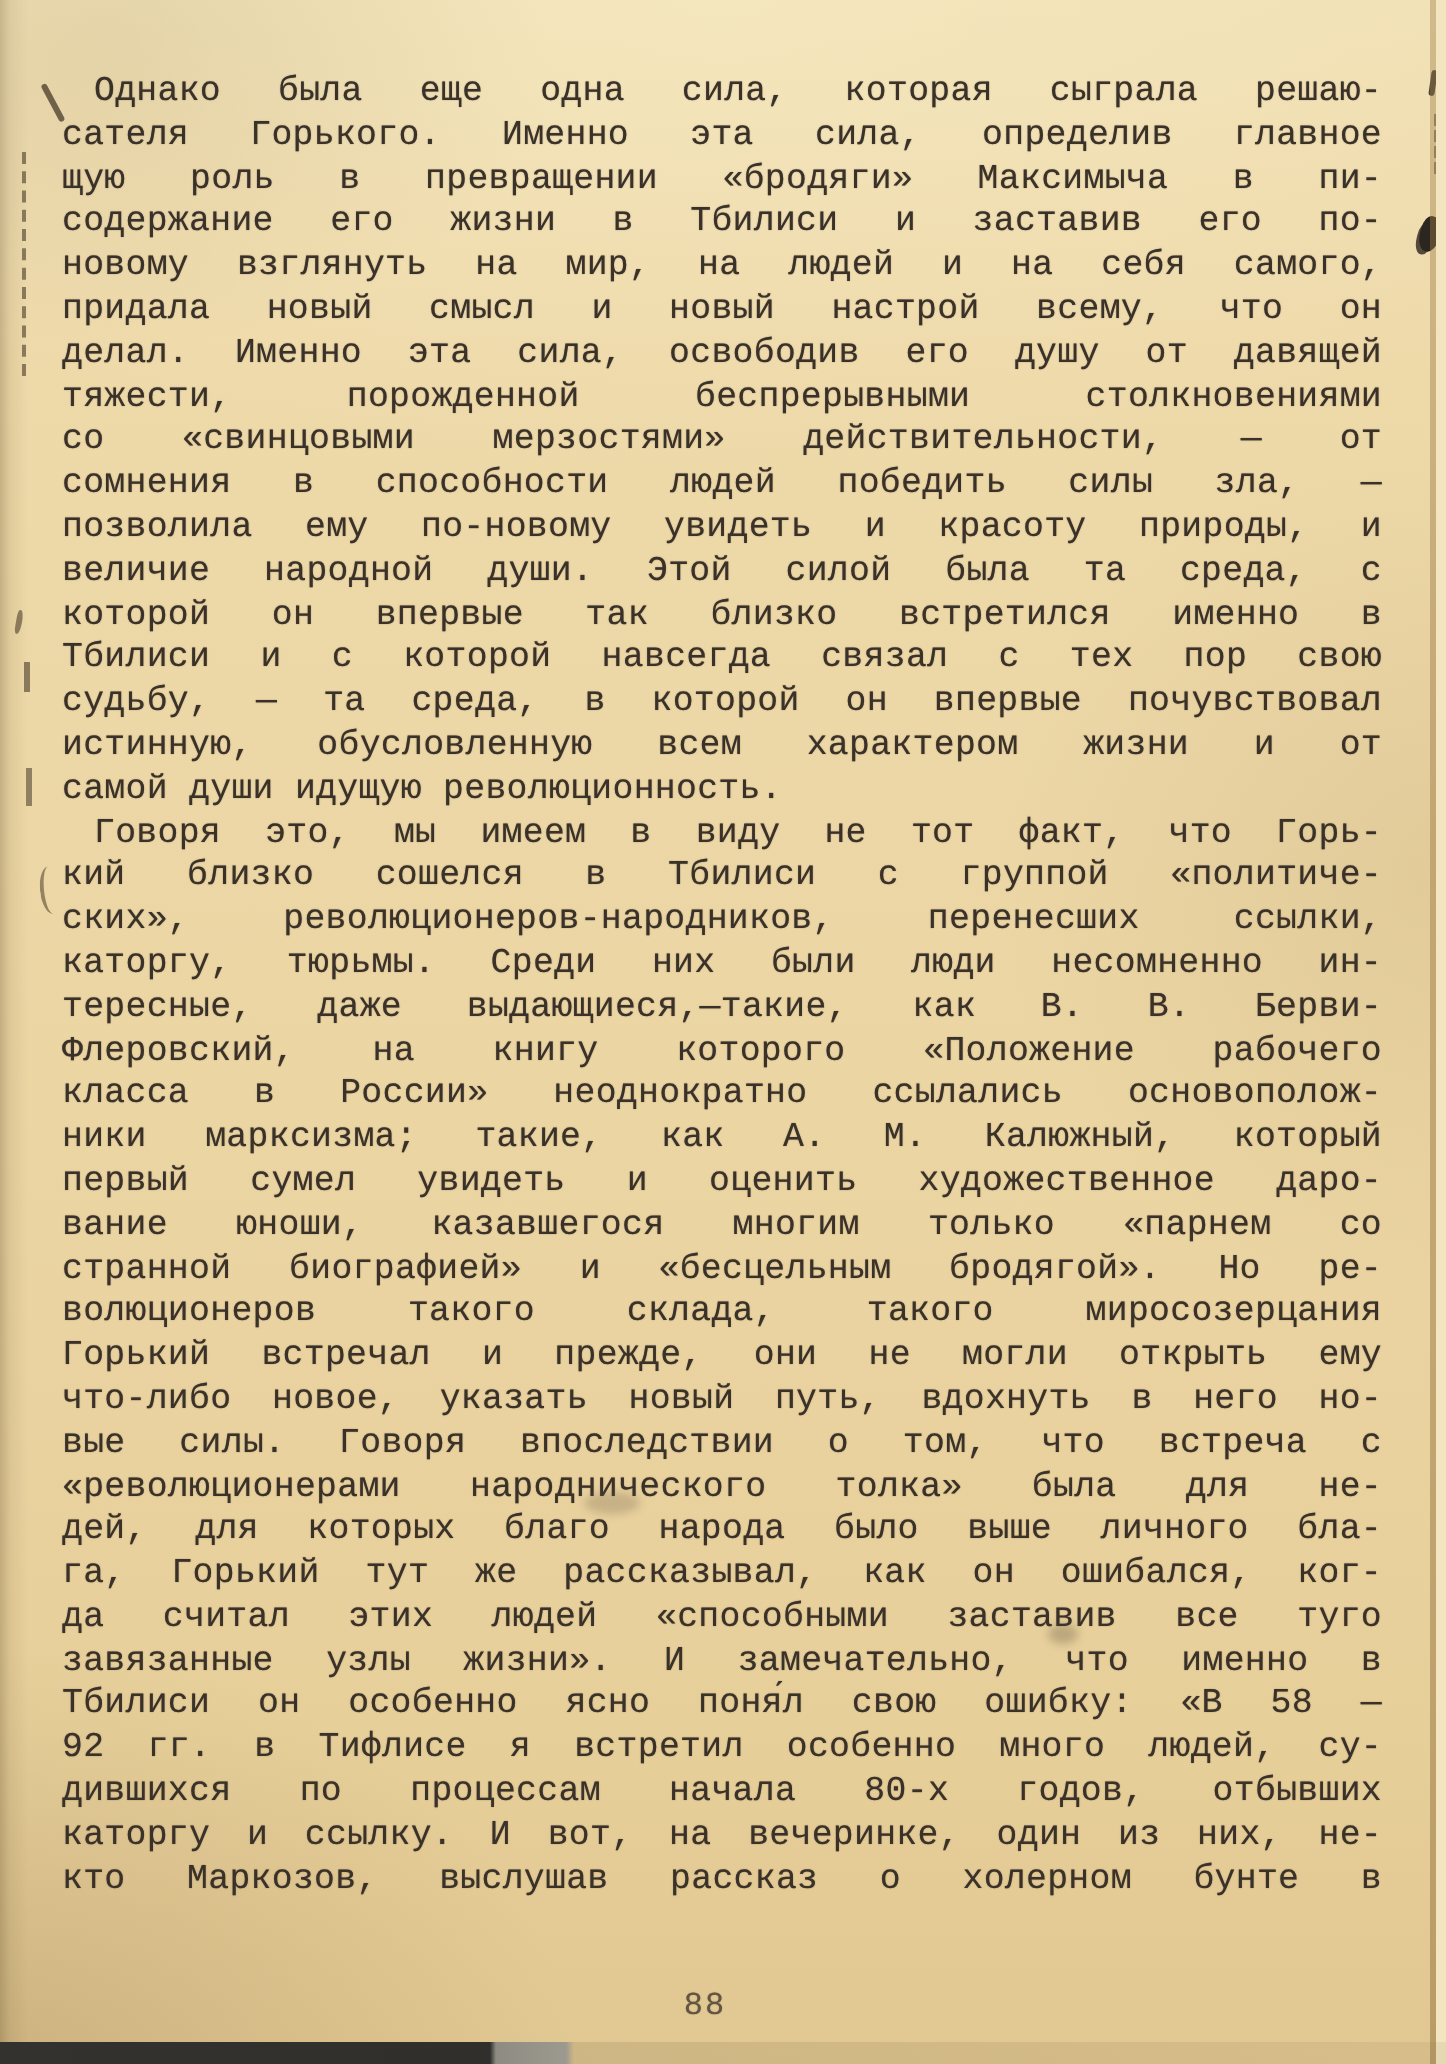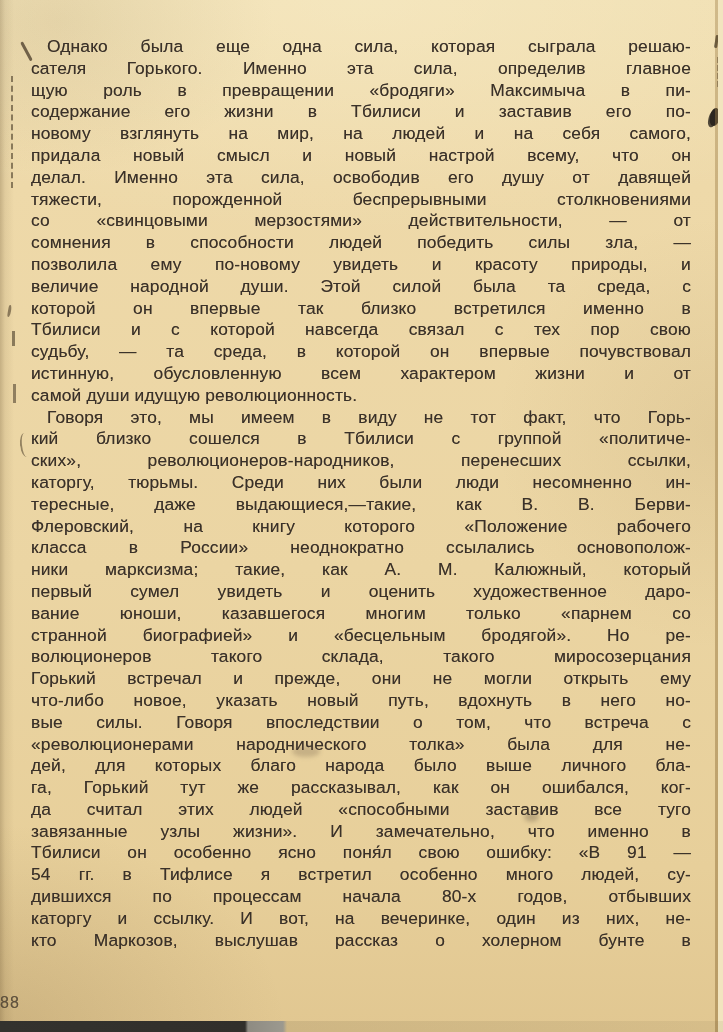--- a/index.html
+++ b/index.html
@@ -11,21 +11,21 @@
   .page {
     position: relative;
     width: 723px; height: 1032px;
     background:
       radial-gradient(120% 35% at 50% 0%, rgba(255,246,216,0.30), transparent 65%),
       radial-gradient(55% 28% at 0% 100%, rgba(120,95,55,0.20), transparent 72%),
       radial-gradient(45% 30% at 100% 42%, rgba(150,118,66,0.12), transparent 70%),
       radial-gradient(40% 20% at 8% 2%, rgba(130,105,60,0.14), transparent 75%),
       linear-gradient(90deg, rgba(105,84,50,0.30) 0px, rgba(105,84,50,0.10) 5px, rgba(105,84,50,0.0) 14px),
       linear-gradient(180deg, #f0dfb2 0%, #eed9a9 18%, #ebd5a3 55%, #e7cf9a 84%, #e1c791 100%);
-    font-family: Liberation Sans, sans-serif;
+    font-family: Liberation Mono, monospace;
   }
   .text-block {
     position: absolute;
     left: 31px; top: 36px;
     width: 660px;
     color: #3a3129;
     font-size: 17.4px;
     line-height: 21.8px;
     letter-spacing: 0.15px;
     text-shadow: 0 0 0.6px rgba(56,46,36,0.55);
@@ -36,21 +36,21 @@
     height: 21.8px;
     white-space: nowrap;
     overflow: visible;
   }
   .line.indent { padding-left: 16px; }
   .line.no-justify { text-align-last: left; }
   .page-number {
     position: absolute;
     left: 0; top: 994px;
     width: 705px;
-    text-align: left;
+    text-align: center;
     font-size: 16px;
     color: #4c4133;
     opacity: 0.85;
     letter-spacing: 1px;
     text-shadow: 0 0 0.6px rgba(70,58,42,0.5);
   }
   .mark { position: absolute; pointer-events: none; }
   .m-stroke {
     left: 25px; top: 41px;
     width: 2.5px; height: 21px;
@@ -180,22 +180,22 @@
       <div class="line">странной биографией» и «бесцельным бродягой». Но ре-</div>
       <div class="line">волюционеров такого склада, такого миросозерцания</div>
       <div class="line">Горький встречал и прежде, они не могли открыть ему</div>
       <div class="line">что-либо новое, указать новый путь, вдохнуть в него но-</div>
       <div class="line">вые силы. Говоря впоследствии о том, что встреча с</div>
       <div class="line">«революционерами народнического толка» была для не-</div>
       <div class="line">дей, для которых благо народа было выше личного бла-</div>
       <div class="line">га, Горький тут же рассказывал, как он ошибался, ког-</div>
       <div class="line">да считал этих людей «способными заставив все туго</div>
       <div class="line">завязанные узлы жизни». И замечательно, что именно в</div>
-      <div class="line">Тбилиси он особенно ясно поня́л свою ошибку: «В 91 —</div>
-      <div class="line">54 гг. в Тифлисе я встретил особенно много людей, су-</div>
+      <div class="line">Тбилиси он особенно ясно поня́л свою ошибку: «В 58 —</div>
+      <div class="line">92 гг. в Тифлисе я встретил особенно много людей, су-</div>
       <div class="line">дившихся по процессам начала 80-х годов, отбывших</div>
       <div class="line">каторгу и ссылку. И вот, на вечеринке, один из них, не-</div>
       <div class="line">кто Маркозов, выслушав рассказ о холерном бунте в</div>
     </main>
 
   <div class="page-number">88</div>
 
   <div class="mark m-stroke"></div>
   <div class="mark m-dashes-1"></div>
   <div class="mark m-comma"></div>

